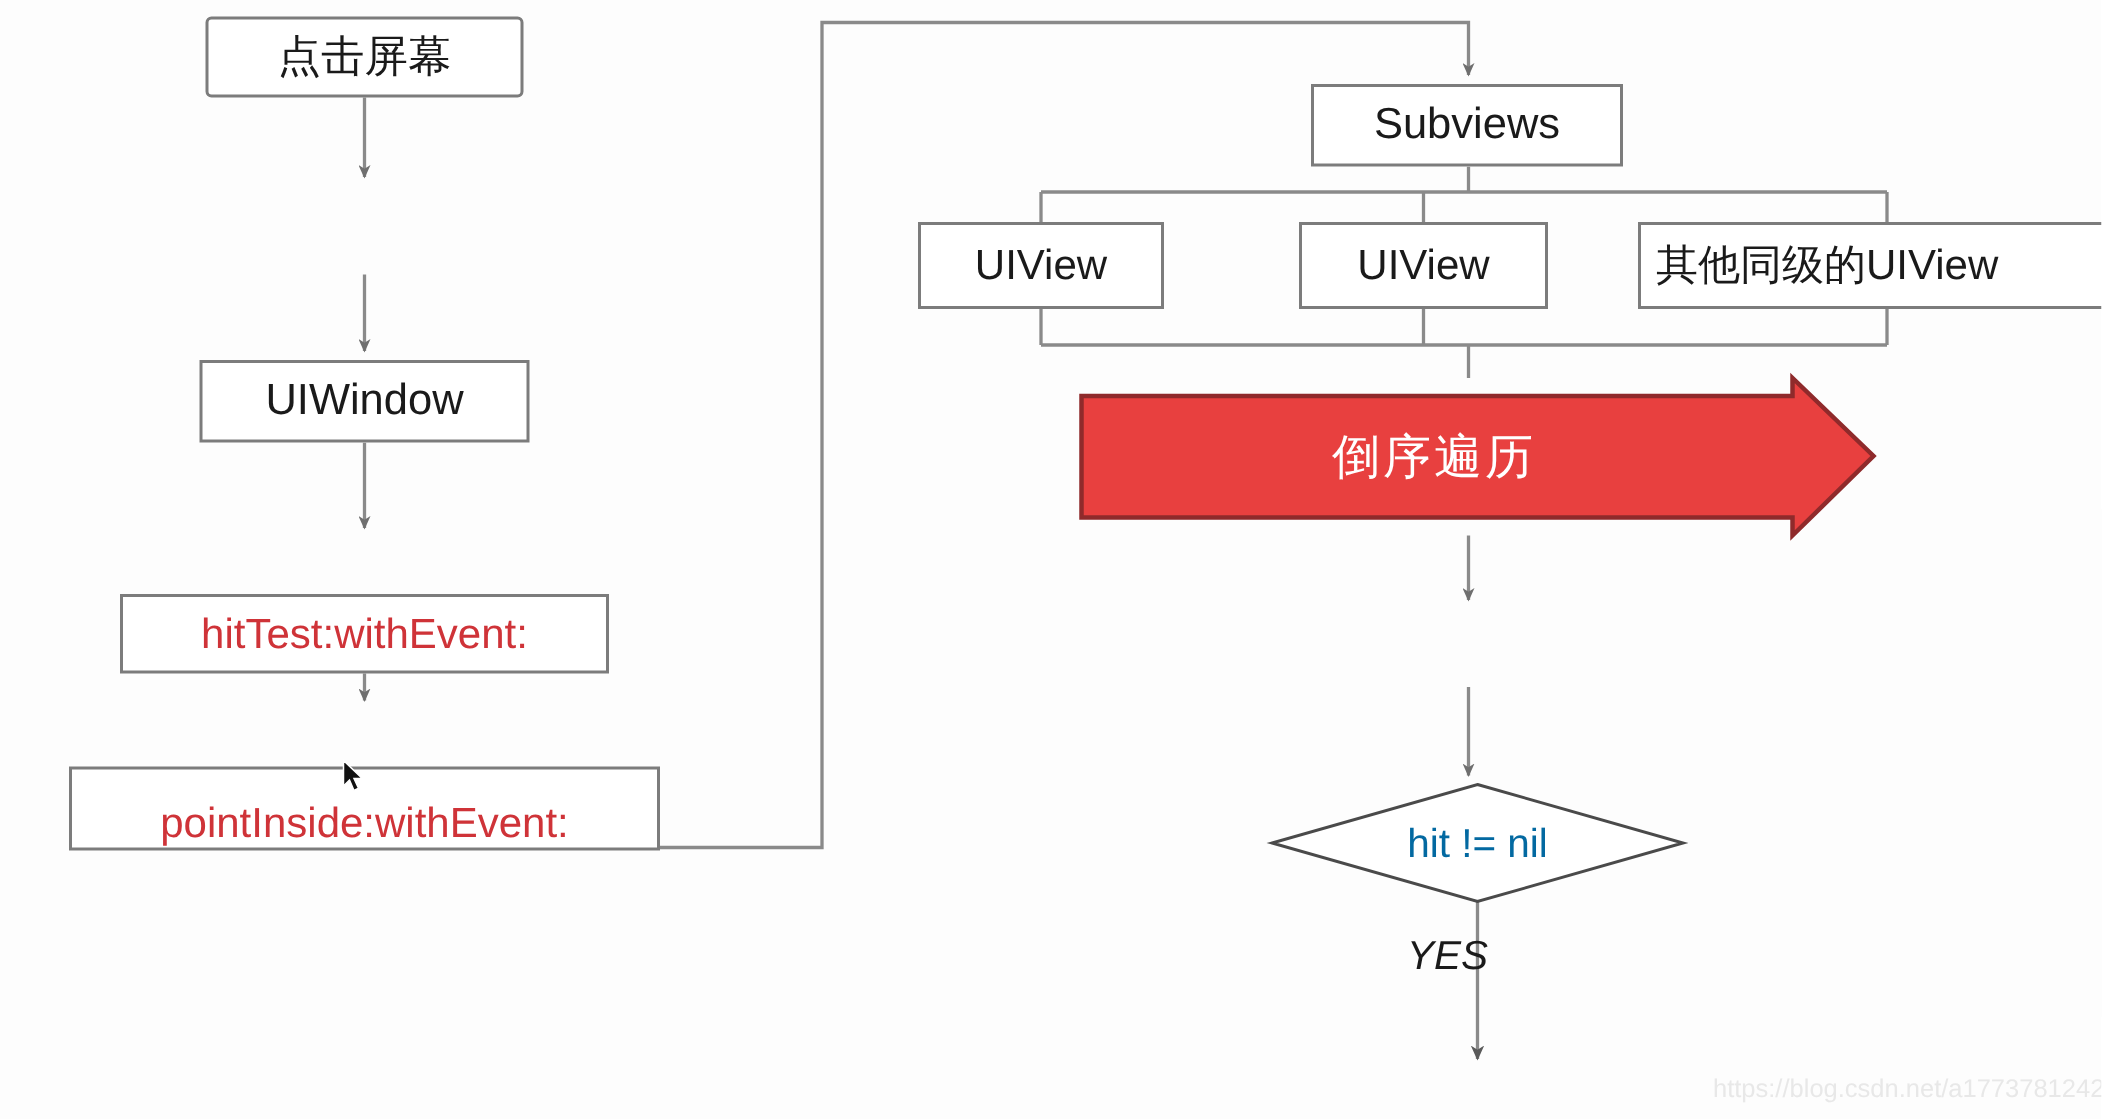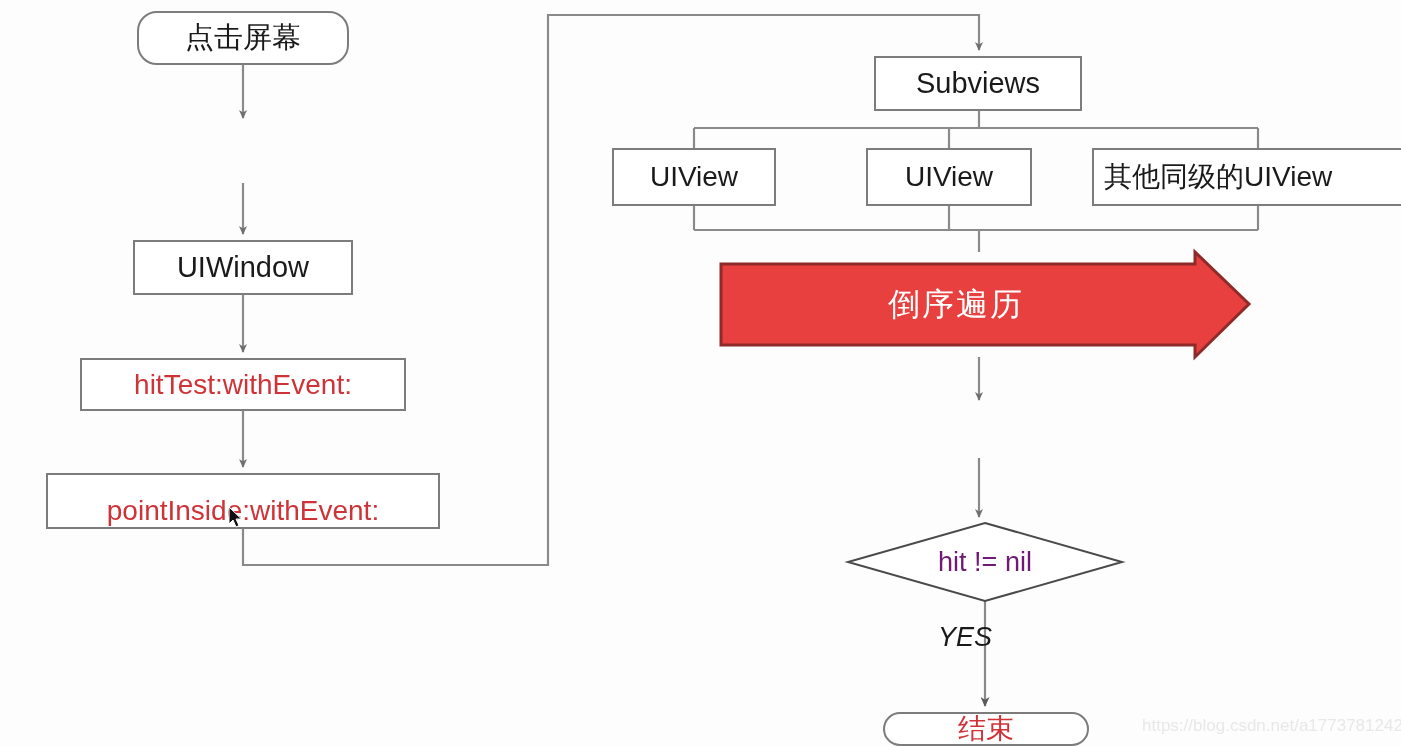--- a/index.html
+++ b/index.html
@@ -30,24 +30,25 @@
     box-sizing: border-box;
     background: #ffffff;
     border: 2px solid #7c7c7c;
     display: flex;
     align-items: center;
     justify-content: center;
     color: #1a1a1a;
     white-space: nowrap;
   }
   .node.rounded {
-    border-radius: 20px;
+    border-radius: 4px;
   }
   .node.red-text {
     color: #cf3338;
+    margin-top: 38px;
   }
   .n-click      { left: 137px; top: 11px;  width: 212px; height: 54px;  font-size: 29px; }
   .n-uiapp      { left: 108px; top: 124px; width: 270px; height: 59px;  font-size: 30px; }
   .n-uiwindow   { left: 133px; top: 240px; width: 220px; height: 55px;  font-size: 29px; }
   .n-hittest    { left: 80px;  top: 358px; width: 326px; height: 53px;  font-size: 28px; }
   .n-pointinside{ left: 46px;  top: 473px; width: 394px; height: 56px;  font-size: 28px; align-items: flex-end; }
 
   .n-subviews   { left: 874px; top: 56px;  width: 208px; height: 55px;  font-size: 29px; }
   .n-uiview1    { left: 612px; top: 148px; width: 164px; height: 58px;  font-size: 28px; }
   .n-uiview2    { left: 866px; top: 148px; width: 166px; height: 58px;  font-size: 28px; }
@@ -67,21 +68,21 @@
     height: 78px;
   }
   .diamond-label {
     position: absolute;
     left: 0; top: 0;
     width: 274px; height: 78px;
     display: flex;
     align-items: center;
     justify-content: center;
     font-size: 27px;
-    color: #701a75;
+    color: #0369a1;
   }
   .yes-label {
     position: absolute;
     left: 938px;
     top: 622px;
     font-size: 27px;
     font-style: italic;
     color: #1a1a1a;
   }
   .big-arrow-wrap {

